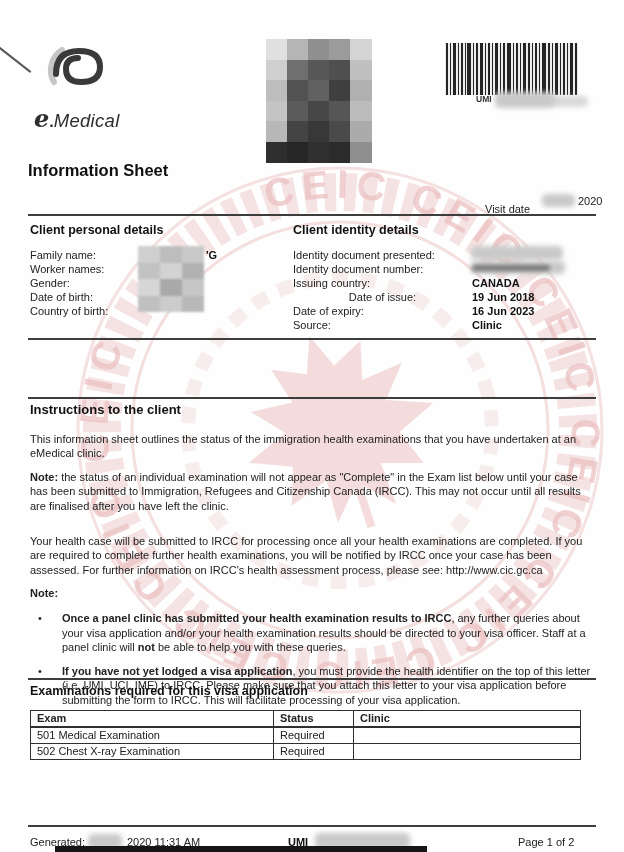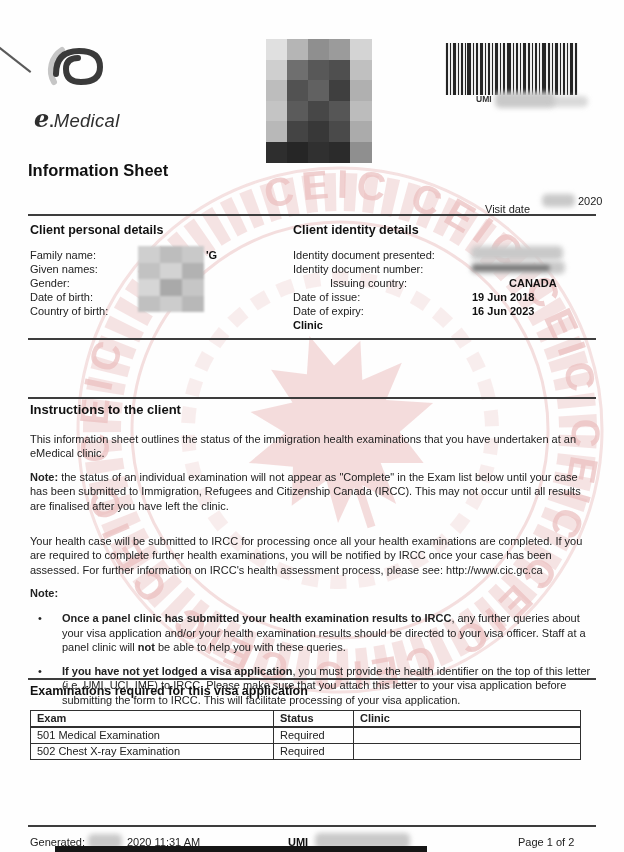--- a/index.html
+++ b/index.html
@@ -156,21 +156,21 @@
   <span class="abs lbl" style="left:485px;top:202px;">Visit date</span>
   <div class="blur" style="left:542px;top:194px;width:33px;height:13px;"></div>
   <span class="abs lbl" style="left:578px;top:194px;">2020</span>
 
   <div class="rule" style="top:214px;"></div>
 
   <div class="abs" style="left:30px;top:223px;width:255px;">
     <div class="sec-h">Client personal details</div>
     <div style="margin-top:11px;">
       <div class="lbl">Family name:</div>
-      <div class="lbl">Given names:</div>
+      <div class="lbl">Worker names:</div>
       <div class="lbl">Gender:</div>
       <div class="lbl">Date of birth:</div>
       <div class="lbl">Country of birth:</div>
     </div>
     <svg class="abs" style="left:108px;top:23px;filter:blur(1px);" width="66" height="66" viewBox="0 0 66 66">
       <rect x="0" y="0" width="22" height="17" fill="#cfcfcf"></rect>
         <rect x="22" y="0" width="22" height="17" fill="#bdbdbd"></rect>
         <rect x="44" y="0" width="22" height="17" fill="#c9c9c9"></rect>
       <rect x="0" y="17" width="22" height="16" fill="#c2c2c2"></rect>
         <rect x="22" y="17" width="22" height="16" fill="#d3d3d3"></rect>
@@ -190,32 +190,33 @@
     <div style="margin-top:11px;">
       <div class="row">
           <span class="lbl" style="width:179px;">Identity document presented:</span>
           <span class="lbl val-b"></span>
         </div>
       <div class="row">
           <span class="lbl" style="width:179px;">Identity document number:</span>
           <span class="lbl val-b"></span>
         </div>
       <div class="row">
-          <span class="lbl" style="width:179px;margin-left:37px;">Issuing country:</span>
+          <span class="lbl" style="width:179px;">Issuing country:</span>
           <span class="lbl val-b">CANADA</span>
         </div>
       <div class="row">
-          <span class="lbl" style="width:179px;">Date of issue:</span>
+          <span class="lbl" style="width:179px;text-align:center;">Date of issue:</span>
           <span class="lbl val-b">19 Jun 2018</span>
         </div>
       <div class="row">
           <span class="lbl" style="width:179px;">Date of expiry:</span>
           <span class="lbl val-b">16 Jun 2023</span>
         </div>
       <div class="row">
+          <span class="lbl" style="width:179px;">Source:</span>
           <span class="lbl val-b">Clinic</span>
         </div>
     </div>
     <div class="blur" style="left:178px;top:23px;width:92px;height:14px;"></div>
     <div class="blur" style="left:178px;top:38px;width:94px;height:13px;"></div>
     <div class="abs" style="left:179px;top:42px;width:78px;height:6px;background:#5c5c5c;filter:blur(2.2px);border-radius:3px;opacity:.75;"></div>
   </div>
 
   <div class="rule" style="top:338px;"></div>
 

